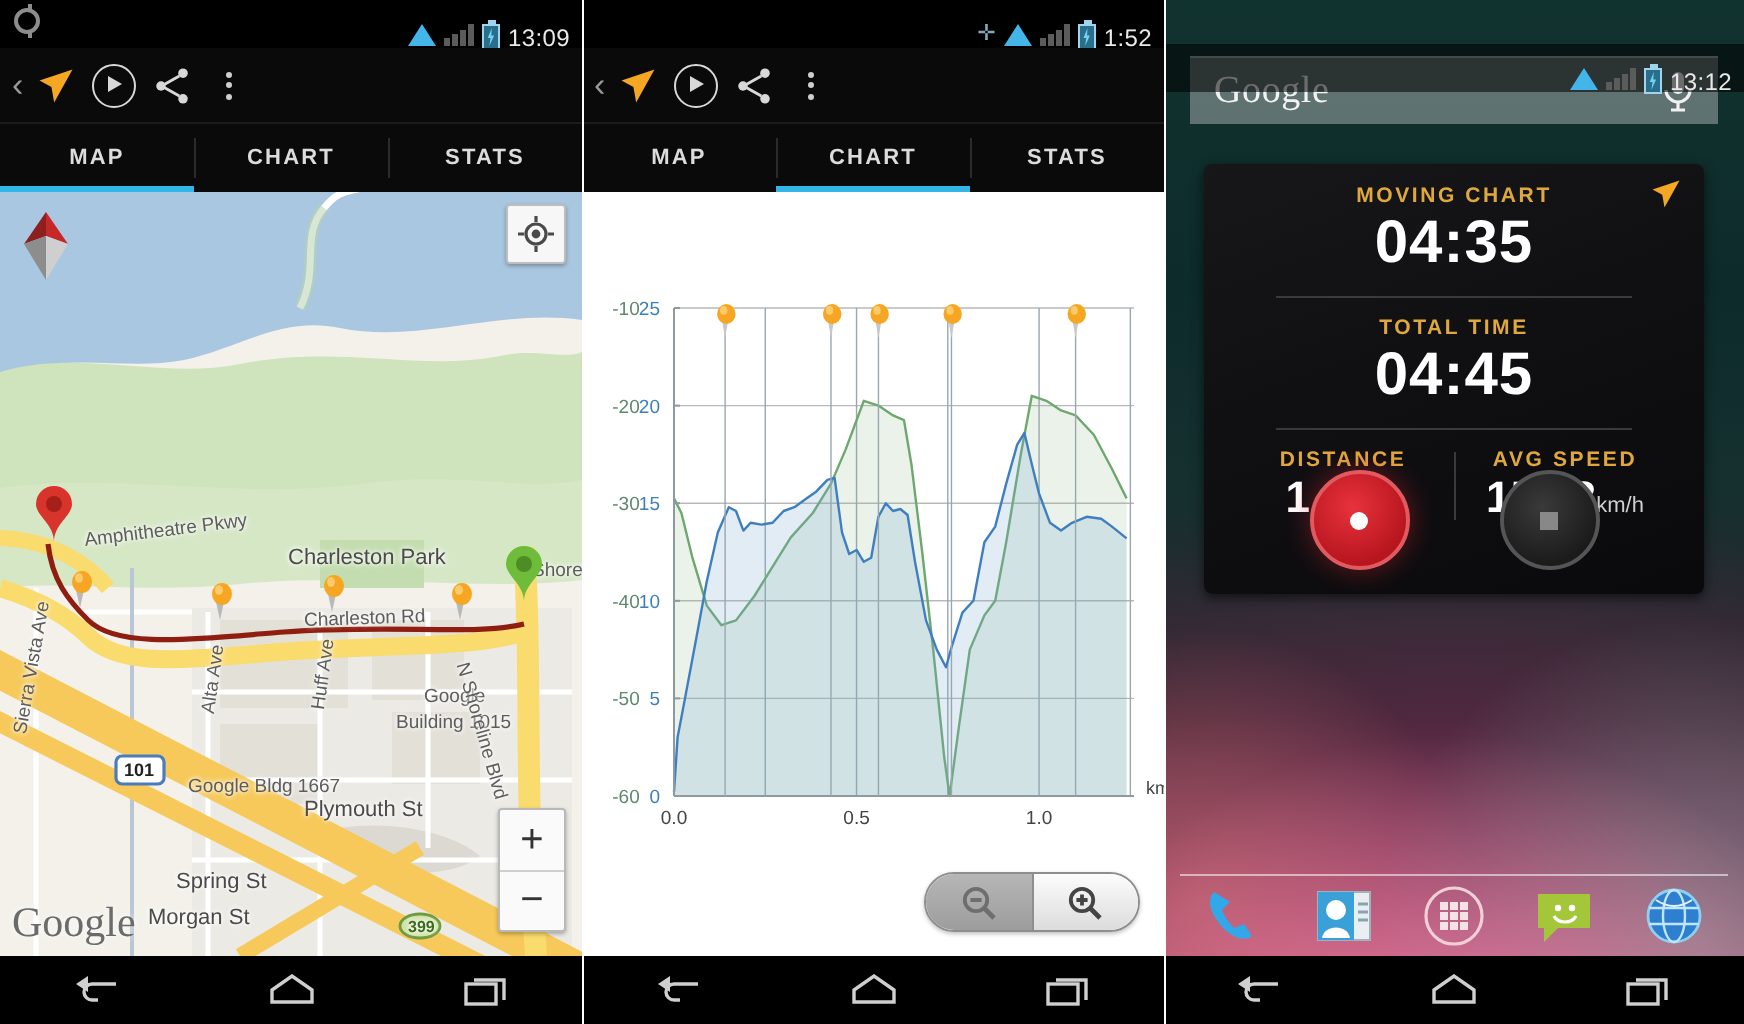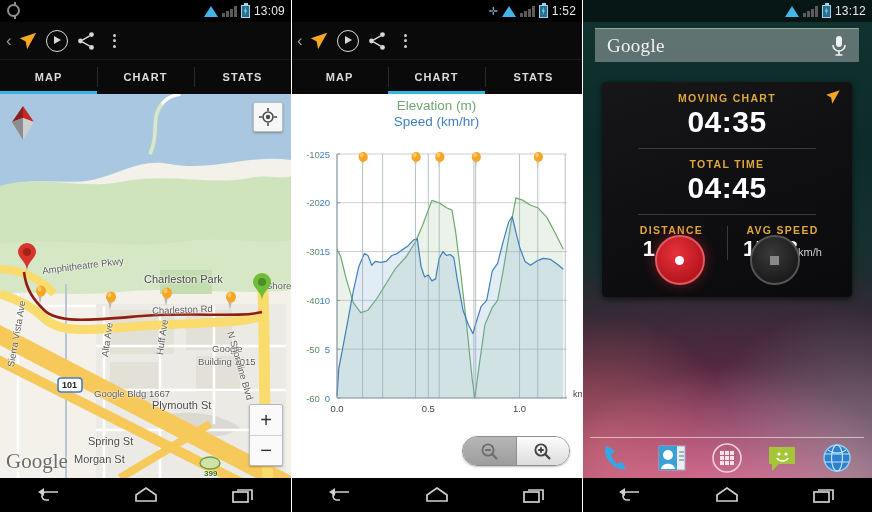--- a/index.html
+++ b/index.html
@@ -9,24 +9,24 @@
     font-family:"Liberation Sans", sans-serif;
     overflow:hidden;
     display:flex;
   }
   .panel{ width:291px; height:512px; position:relative; overflow:hidden; background:#000; }
   .panel.p3{ width:290px; }
   .divider{ position:absolute; top:0; bottom:0; width:1px; background:#fff; z-index:60; }
 
   
   .statusbar{
-    height:22px; background:#000; display:flex; align-items:center;
-    justify-content:flex-end; padding:0 6px; gap:4px; position:relative; z-index:20;
+    height:22px; background:#000; display:flex; align-items:flex-start;
+    justify-content:flex-end; padding:12px 6px; gap:4px; position:relative; z-index:20;
   }
-  .statusbar.trans{ background:rgba(0,0,0,.55); }
+  .statusbar.trans{ background:rgba(0,0,0,.55);margin-top:22px; }
   .st-time{ color:#e9e9e9; font-size:12px; letter-spacing:.2px; }
   .gpsglyph{ position:absolute; left:7px; top:4px; width:13px;height:13px;
     border:2px solid #8d8d8d; border-radius:50%; }
   .gpsglyph:before, .gpsglyph:after{ content:""; position:absolute; background:#8d8d8d; }
   .gpsglyph:before{ left:4.5px; top:-4px; width:2px; height:4px;}
   .gpsglyph:after{ left:4.5px; bottom:-4px; width:2px; height:4px;}
   .wifi{ width:14px;height:11px; position:relative; }
   .wifi span{ position:absolute; bottom:0; left:0; width:0;height:0;
     border-left:7px solid transparent; border-right:7px solid transparent;
     border-bottom:11px solid #44b5e8; }
@@ -261,21 +261,21 @@
     <div class="maplabel" style="left:5px;top:272px;transform:rotate(-80deg);transform-origin:left top;">Sierra Vista Ave</div>
     <div class="maplabel" style="left:266px;top:186px;">Shoreline</div>
 
     <svg style="position:absolute;left:57px;top:283px;width:26px;height:16px;" viewBox="0 0 26 16">
       <rect x="1" y="1" width="24" height="14" rx="3" fill="#fff" stroke="#4a7bbd" stroke-width="1.6"></rect>
     </svg>
     <div class="maplabel" style="left:62px;top:286px;color:#222;font-size:9px;font-weight:bold;">101</div>
     <svg style="position:absolute;left:199px;top:362px;width:22px;height:14px;" viewBox="0 0 22 14">
       <ellipse cx="11" cy="7" rx="10" ry="6" fill="#cfe3a8" stroke="#6e9a3c" stroke-width="1.4"></ellipse>
     </svg>
-    <div class="maplabel" style="left:204px;top:375px;color:#3c6b1e;font-size:8px;font-weight:bold;">399</div>
+    <div class="maplabel" style="left:204px;top:365px;color:#3c6b1e;font-size:8px;font-weight:bold;">399</div>
 
     <svg class="pin" style="left:16px;top:148px;width:22px;height:30px;" viewBox="0 0 22 30">
       <path d="M11 29 C11 20 20 16 20 10 A9 9 0 1 0 2 10 C2 16 11 20 11 29 Z" fill="#d9342b"></path>
       <circle cx="11" cy="10" r="4" fill="#a52018"></circle>
     </svg>
 
     <svg class="pin" style="left:251px;top:178px;width:22px;height:30px;" viewBox="0 0 22 30">
       <path d="M11 29 C11 20 20 16 20 10 A9 9 0 1 0 2 10 C2 16 11 20 11 29 Z" fill="#6fbb3a"></path>
       <circle cx="11" cy="10" r="4" fill="#4e8c25"></circle>
     </svg>
@@ -385,24 +385,20 @@
       </span>
   </div>
 
   <div class="tabs">
     <div class="tab">MAP</div>
     <div class="tab active">CHART</div>
     <div class="tab">STATS</div>
   </div>
 
   <div class="chartwrap">
-    <div class="charttitle">
-      <div class="t1">Elevation (m)</div>
-      <div class="t2">Speed (km/hr)</div>
-    </div>
     <svg class="chartsvg" id="chart-svg" viewBox="0 0 291 300">
         <rect x="46" y="18" width="230" height="244" fill="#ffffff"></rect>
         <line x1="46" y1="18" x2="276" y2="18" stroke="#b9b9b9" stroke-width="0.7"></line>
         <line x1="46" y1="66.79999999999998" x2="276" y2="66.79999999999998" stroke="#b9b9b9" stroke-width="0.7"></line>
         <line x1="46" y1="115.6" x2="276" y2="115.6" stroke="#b9b9b9" stroke-width="0.7"></line>
         <line x1="46" y1="164.39999999999998" x2="276" y2="164.39999999999998" stroke="#b9b9b9" stroke-width="0.7"></line>
         <line x1="46" y1="213.2" x2="276" y2="213.2" stroke="#b9b9b9" stroke-width="0.7"></line>
         <line x1="46" y1="262" x2="276" y2="262" stroke="#b9b9b9" stroke-width="0.7"></line>
         <line x1="46" y1="18" x2="46" y2="262" stroke="#9aa6b0" stroke-width="0.7"></line>
         <line x1="91.63492063492063" y1="18" x2="91.63492063492063" y2="262" stroke="#9aa6b0" stroke-width="0.7"></line>

